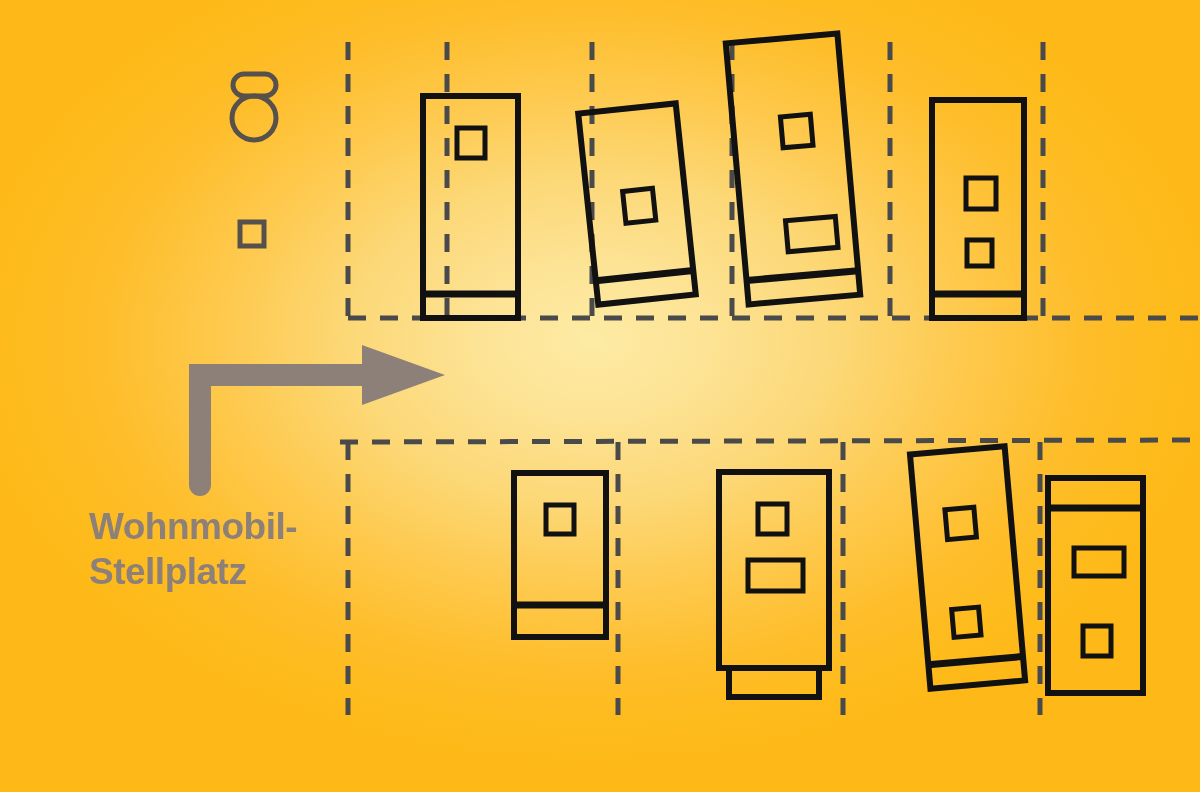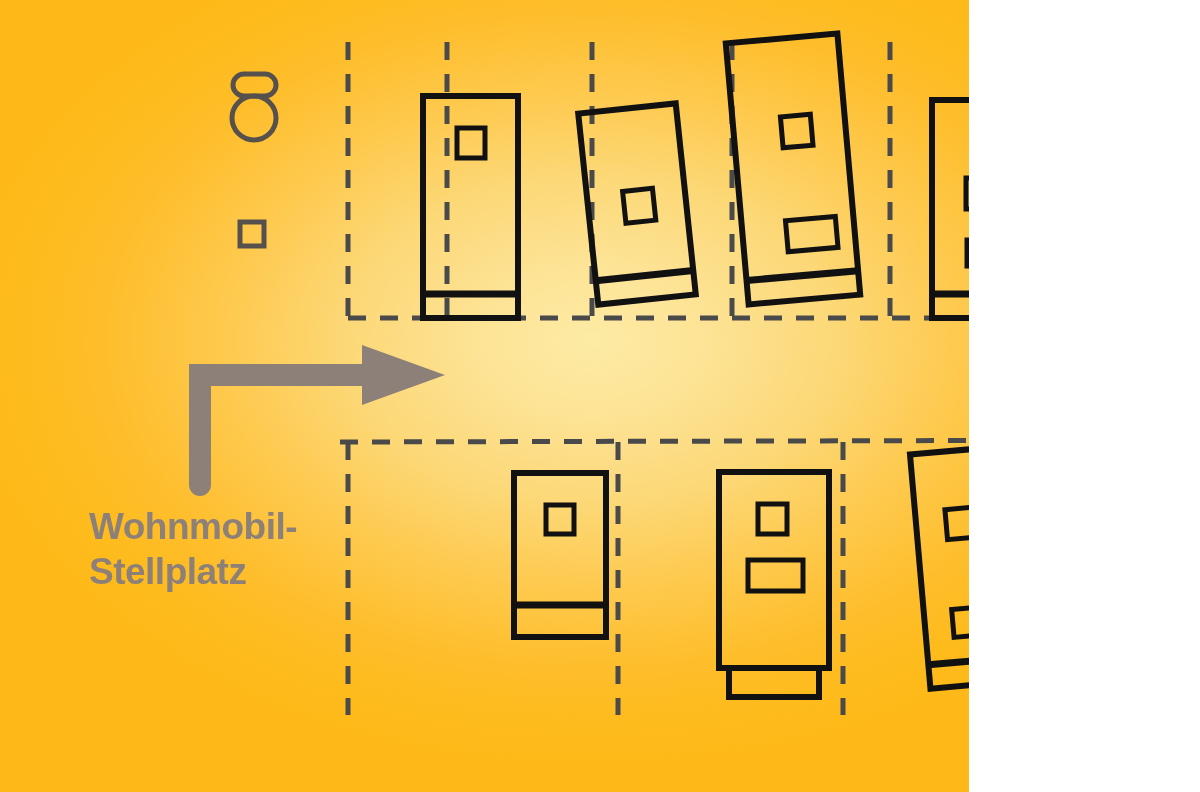--- a/index.html
+++ b/index.html
@@ -2,21 +2,21 @@
 <html><head>
 <meta charset="utf-8">
 <style>
   html, body {
     margin: 0;
     padding: 0;
     background: #ffffff;
   }
   #scene {
     position: relative;
-    width: 969px;
+    width: 1200px;
     height: 792px;
     overflow: hidden;
     font-family: "Liberation Sans", sans-serif;
   }
   #bg-gradient {
     position: absolute;
     inset: 0;
     background:
       radial-gradient(ellipse 640px 430px at 592px 340px,
         #fdeba4 0%,

